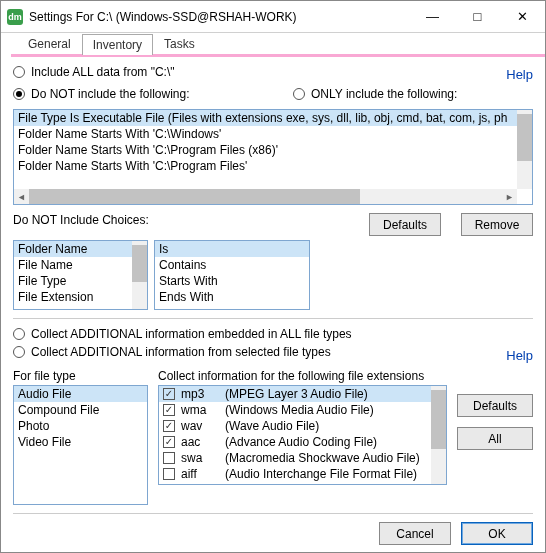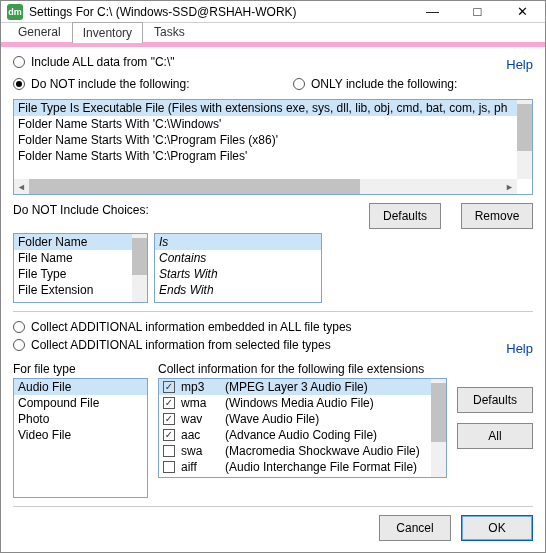--- a/index.html
+++ b/index.html
@@ -1,38 +1,38 @@
 <!DOCTYPE html>
 <html><head>
 <meta charset="utf-8">
 <style>
 * { box-sizing: border-box; margin: 0; padding: 0; }
 body { font-family: "Segoe UI", Tahoma, sans-serif; font-size: 12px; background: #fff; color: #000; width: 546px; height: 553px; border: 1px solid #888; overflow: hidden; }
-.titlebar { display: flex; align-items: center; height: 22px; padding: 0 0 0 6px; border-bottom: 1px solid #d0d0d0; }
+.titlebar { display: flex; align-items: center; height: 32px; padding: 0 0 0 6px; border-bottom: 1px solid #d0d0d0; }
 .titlebar .icon { width: 16px; height: 16px; background: #3a9e4b; border-radius: 3px; display: flex; align-items: center; justify-content: center; color: #fff; font-size: 9px; font-weight: bold; margin-right: 6px; }
 .titlebar .title { flex: 1; font-size: 12px; }
 .titlebar .winbtn { width: 45px; height: 30px; display: flex; align-items: center; justify-content: center; font-size: 13px; font-family: "Segoe MDL2 Assets", sans-serif; }
-.tabs { display: flex; border-bottom: 5px solid #f9a8d4; padding: 0 6px; height: 24px; align-items: flex-end; }
+.tabs { display: flex; border-bottom: 3px solid #f9a8d4; padding: 0 6px; height: 24px; align-items: flex-end; margin-left: 10px; }
 .tab { padding: 3px 10px; border: 1px solid transparent; border-bottom: none; font-size: 12px; color: #333; cursor: pointer; }
 .tab.selected { border-color: #aaa; background: #fff; position: relative; top: 1px; }
 .content { padding: 8px 12px 10px 12px; }
 .row { display: flex; align-items: center; gap: 6px; margin-bottom: 4px; }
 .radio { width: 12px; height: 12px; border: 1px solid #555; border-radius: 50%; display: inline-flex; align-items: center; justify-content: center; flex-shrink: 0; }
 .radio.checked::after { content: ""; width: 6px; height: 6px; background: #000; border-radius: 50%; }
 .helplink { color: #003fb0; cursor: pointer; font-size: 13px; }
 .listbox { border: 1px solid #7ea6d0; background: #fff; overflow: hidden; position: relative; }
 .listbox .item { padding: 1px 4px; white-space: nowrap; overflow: hidden; }
 .listbox .item.selected { background: #cce4f7; }
 .scrollv { position: absolute; right: 0; top: 0; bottom: 0; width: 15px; background: #f0f0f0; }
 .scrollv .thumb { background: #c2c2c2; width: 100%; }
 .scrollh { height: 15px; background: #f0f0f0; display: flex; align-items: center; }
 .scrollh .arrow { width: 15px; height: 15px; display: flex; align-items: center; justify-content: center; color: #666; font-size: 9px; }
 .scrollh .track { flex: 1; position: relative; height: 100%; }
 .scrollh .thumb { position: absolute; left: 0; height: 100%; background: #c2c2c2; }
-.btn { min-width: 72px; height: 23px; border: 1px solid #888; background: #e9e9e9; display: inline-flex; align-items: center; justify-content: center; font-size: 12px; cursor: pointer; padding: 12px 10px; }
+.btn { min-width: 72px; height: 23px; border: 1px solid #888; background: #e9e9e9; display: inline-flex; align-items: center; justify-content: center; font-size: 12px; cursor: pointer; padding: 5px 10px; }
 .btn.primary { border-color: #0862bd; box-shadow: inset 0 0 0 1px #6fa8e0; }
 .textbox { border: 1px solid #7ea6d0; background: #fff; height: 20px; }
 hr.sep { border: none; border-top: 1px solid #ccc; margin: 8px 0; }
 .checkbox { width: 12px; height: 12px; border: 1px solid #555; display: inline-flex; align-items: center; justify-content: center; flex-shrink: 0; font-size: 10px; line-height: 1; }
 .checkbox.checked::after { content: "✓"; color: #333; }
 .filerow { display: flex; align-items: center; gap: 6px; padding: 0 4px; height: 16px; }
 .filerow .ext { width: 38px; }
 .section-label { color: #000; font-size: 12px; }
 </style>
 </head>
@@ -105,21 +105,21 @@
   <div class="row" style="align-items:flex-start; gap:6px; margin-top:2px;">
     <div class="listbox" style="width:135px; height:70px;">
       <div class="item selected">Folder Name</div>
       <div class="item">File Name</div>
       <div class="item">File Type</div>
       <div class="item">File Extension</div>
       <div class="scrollv">
           <div class="thumb" style="height:55%; margin-top:4px;"></div>
         </div>
     </div>
-    <div class="listbox" style="width:168px; height:70px;font-style:italic;">
+    <div class="listbox" style="width:156px; height:70px;">
       <div class="item selected">Is</div>
       <div class="item">Contains</div>
       <div class="item">Starts With</div>
       <div class="item">Ends With</div>
     </div>
   </div>
 
   <hr class="sep">
 
   <div style="display:flex; align-items:flex-end;">

